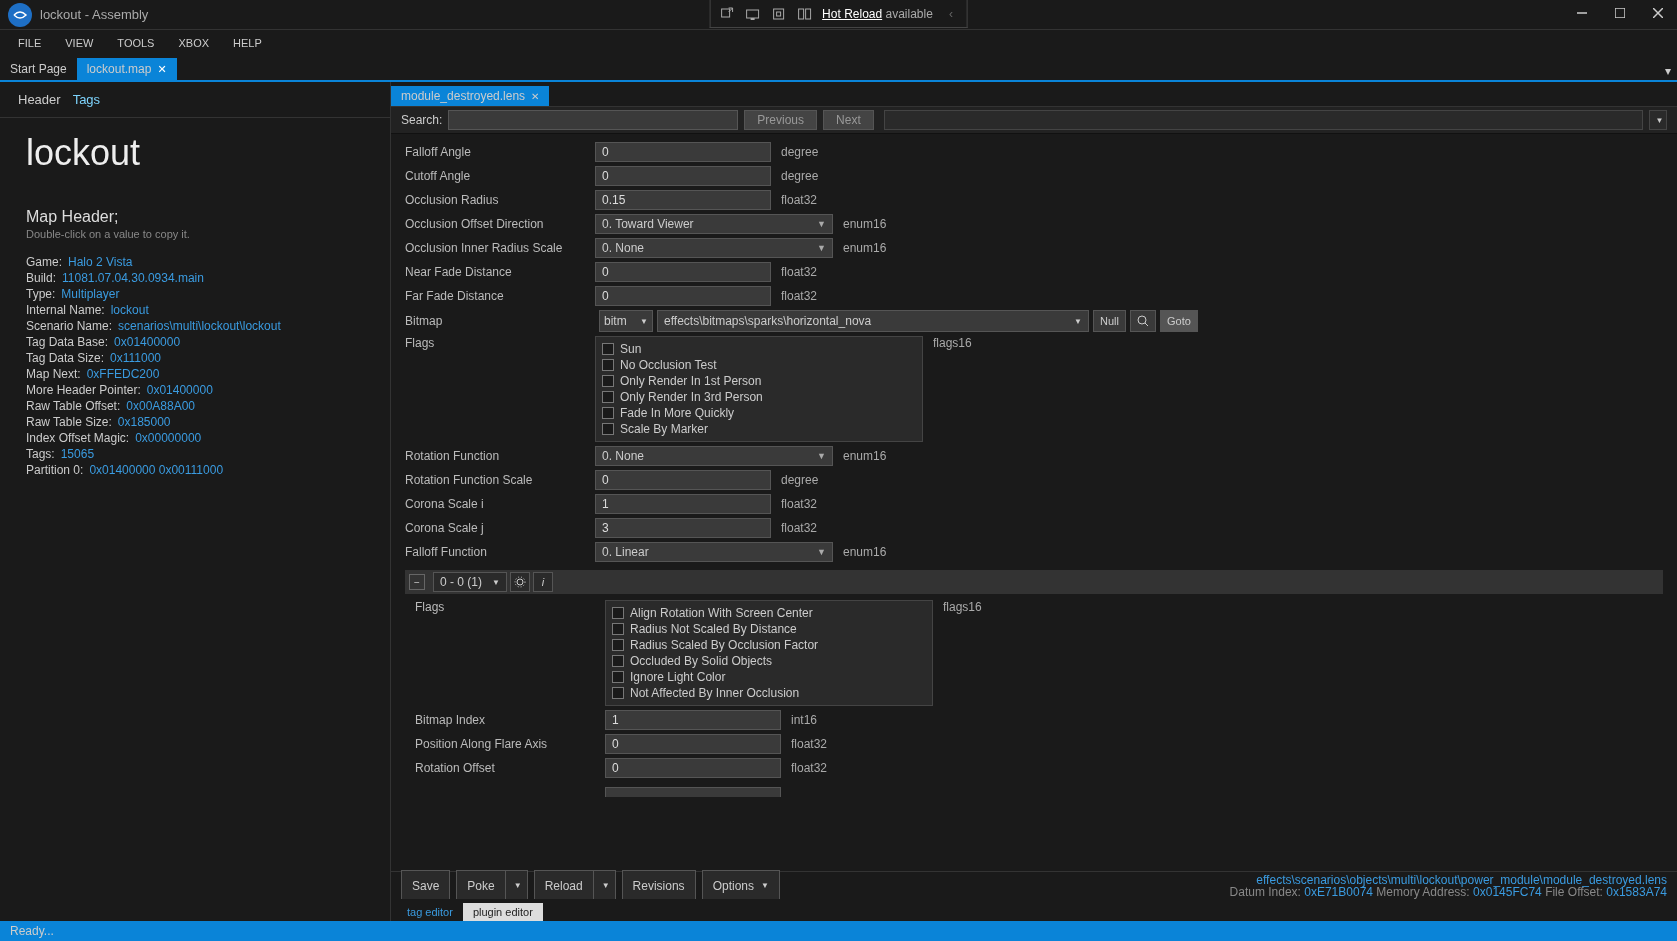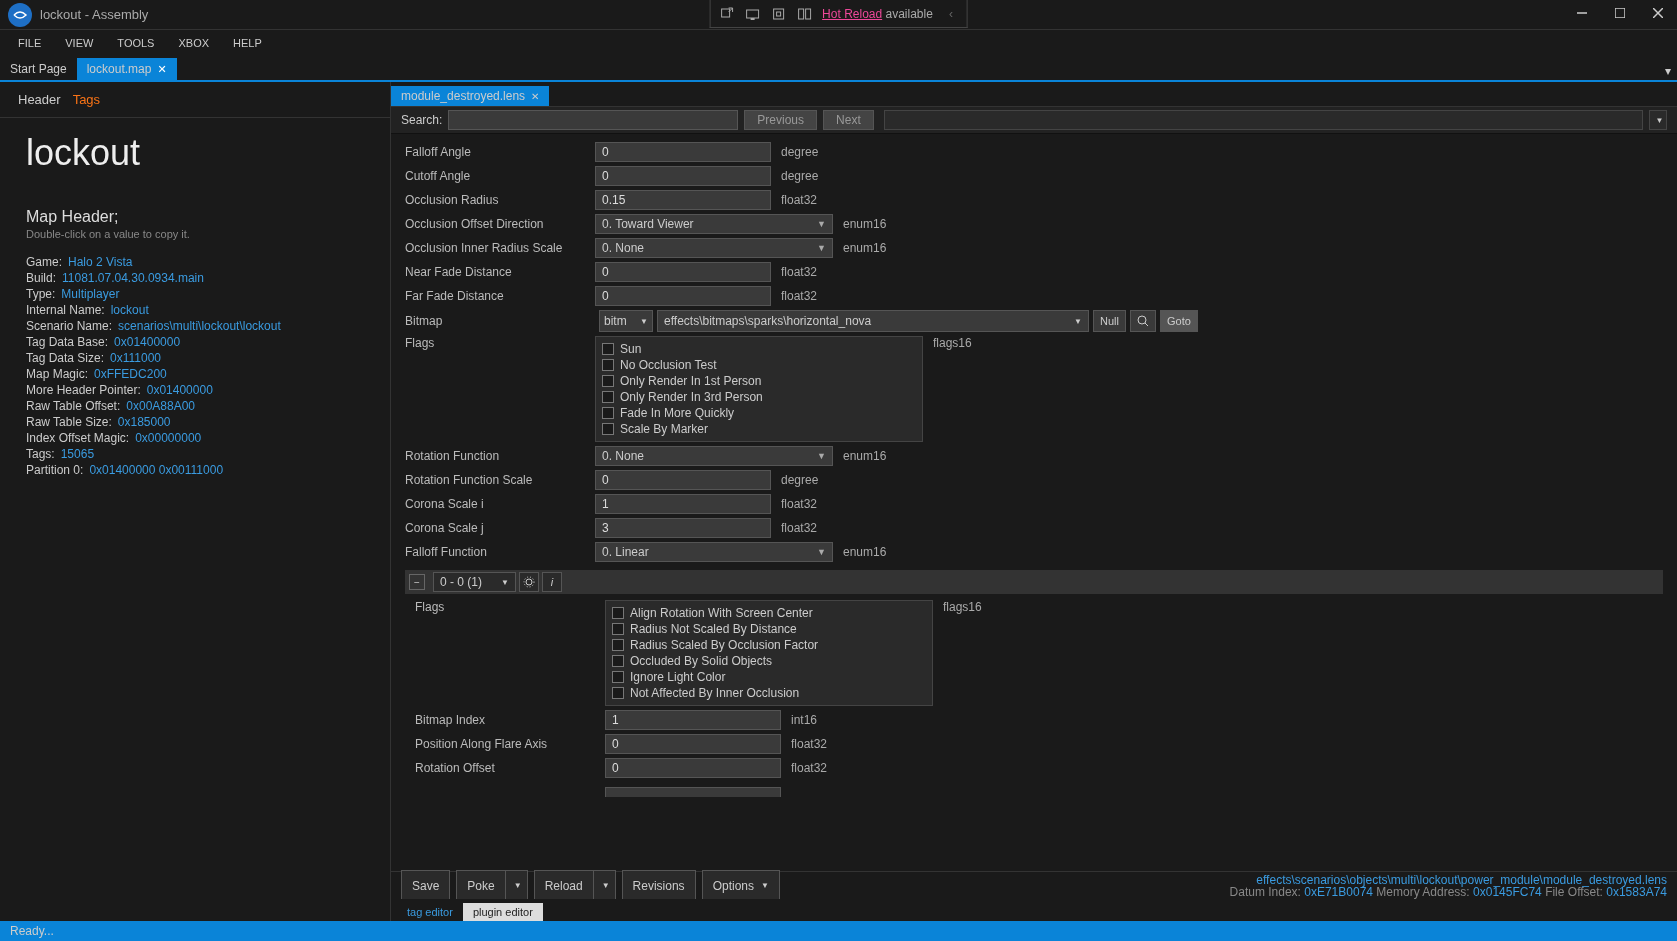--- a/index.html
+++ b/index.html
@@ -2,33 +2,33 @@
 <html><head>
 <meta charset="utf-8">
 <style>
 *{margin:0;padding:0;box-sizing:border-box;font-family:"Segoe UI",Arial,sans-serif;font-size:12px;color:#ccc}
 body{background:#1a1a1a;width:1677px;height:941px;overflow:hidden;position:relative}
 .titlebar{height:30px;background:#1a1a1a;display:flex;align-items:center;border-bottom:1px solid #333}
 .titlebar-logo{width:24px;height:24px;margin:0 8px;border-radius:50%;background:#1e6fc5;display:flex;align-items:center;justify-content:center}
 .titlebar-title{color:#aaa;font-size:13px}
 .titlebar-toolbar{position:absolute;left:50%;transform:translateX(-50%);top:0;height:28px;background:#1a1a1a;border:1px solid #444;display:flex;align-items:center;padding:0 8px;gap:10px;border-top:none}
 .tb-icon{width:16px;height:16px;display:inline-flex;align-items:center;justify-content:center;color:#aaa;cursor:pointer}
-.hot-reload{color:#ec4899;text-decoration:underline}
+.hot-reload{color:#ffffff;text-decoration:underline}
 .titlebar-controls{position:absolute;right:0;top:0;display:flex}
 .window-btn{width:38px;height:26px;display:flex;align-items:center;justify-content:center;color:#ccc;cursor:pointer}
 .menubar{height:26px;display:flex;align-items:center;padding:0 6px;gap:0}
 .menu-item{padding:4px 12px;color:#ccc;cursor:pointer;font-size:11px}
 .tabstrip{height:26px;background:#1a1a1a;display:flex;align-items:flex-end;border-bottom:2px solid #0a84d8}
 .tab{padding:4px 10px;color:#ccc;cursor:pointer;display:flex;align-items:center;gap:6px;font-size:12px}
 .tab.active{background:#0a84d8;color:#fff}
 .tab .close{font-size:11px;color:#fff}
 .main{display:flex;height:calc(941px - 30px - 26px - 26px - 20px)}
 .left-panel{width:390px;background:#1a1a1a;overflow-y:auto;padding:0}
 .left-tabs{display:flex;gap:12px;padding:10px 18px;border-bottom:1px solid #333}
-.left-tab{color:#f97316;cursor:pointer;font-size:13px}
+.left-tab{color:#7dd3fc;cursor:pointer;font-size:13px}
 .left-tab.active{color:#ccc}
 .big-title{font-size:36px;font-weight:300;color:#eee;padding:14px 26px 10px}
 .section-title{font-size:16px;color:#ddd;padding:24px 26px 2px;font-weight:400}
 .section-sub{font-size:11px;color:#888;padding:0 26px 14px}
 .kv-list{padding:0 26px}
 .kv{display:flex;gap:6px;padding:1px 0;font-size:12px}
 .kv .k{color:#ccc}
 .kv .v{color:#3a9be0;cursor:pointer}
 .right-panel{flex:1;display:flex;flex-direction:column;background:#ec4899;border-left:1px solid #333}
 .doc-tabs{height:24px;background:#1a1a1a;display:flex;align-items:flex-end}
@@ -50,21 +50,21 @@
 .bitmap-row{display:flex;align-items:center;padding:2px 14px;gap:4px}
 .tag-class{width:54px;height:22px;background:#3a3a3a;border:1px solid #555;display:flex;align-items:center;justify-content:space-between;padding:0 4px;font-size:12px}
 .tag-path{flex:0 0 432px;height:22px;background:#3a3a3a;border:1px solid #555;display:flex;align-items:center;justify-content:space-between;padding:0 6px;font-size:12px}
 .small-btn{height:22px;padding:0 6px;background:#3a3a3a;border:1px solid #555;color:#ccc;font-size:11px;cursor:pointer;display:flex;align-items:center}
 .flags-box{width:328px;background:#2a2a2a;border:1px solid #444;padding:4px 6px;margin-left:0}
 .flag-item{display:flex;align-items:center;gap:6px;padding:1px 0;font-size:12px;color:#ccc}
 .flag-cb{width:12px;height:12px;border:1px solid #777;background:#1a1a1a;cursor:pointer}
 .block-header{display:flex;align-items:center;background:#333;height:24px;margin:6px 14px 4px 14px;padding:0 4px}
 .block-collapse{width:16px;height:16px;border:1px solid #666;display:flex;align-items:center;justify-content:center;margin-right:8px;cursor:pointer;font-size:10px}
 .block-title{flex:1;color:#ccc;font-size:12px}
-.block-counter{background:#2a2a2a;border:1px solid #555;padding:2px 6px;font-size:12px;display:flex;align-items:center;gap:16px}
+.block-counter{background:#2a2a2a;border:1px solid #555;padding:2px 6px;font-size:12px;display:flex;align-items:center;gap:7px}
 .block-icon{width:20px;height:20px;border:1px solid #555;background:#2a2a2a;display:flex;align-items:center;justify-content:center;margin-left:3px;cursor:pointer;font-size:11px;font-style:italic}
 .nested .form-row,.nested .bitmap-row{padding-left:24px}
 .bottom-toolbar{height:28px;background:#1a1a1a;display:flex;align-items:center;padding:0 10px;gap:6px;border-top:1px solid #333}
 .bt-btn{height:32px;padding:0 10px;background:#2a2a2a;border:1px solid #555;color:#ccc;font-size:12px;cursor:pointer;display:flex;align-items:center;gap:4px}
 .bt-info{margin-left:auto;text-align:right;font-size:10px;line-height:12px}
 .bt-info .line1{color:#3a9be0}
 .bt-info .line2{color:#888}
 .bt-info .line2 span{color:#3a9be0}
 .editor-tabs{height:22px;background:#1a1a1a;display:flex;align-items:flex-end;padding-left:6px}
 .editor-tab{padding:3px 10px;font-size:11px;cursor:pointer}
@@ -185,21 +185,21 @@
         </div>
       <div class="kv">
           <span class="k">Tag Data Base:</span>
           <span class="v">0x01400000</span>
         </div>
       <div class="kv">
           <span class="k">Tag Data Size:</span>
           <span class="v">0x111000</span>
         </div>
       <div class="kv">
-          <span class="k">Map Magic:</span>
+          <span class="k">Map Next:</span>
           <span class="v">0xFFEDC200</span>
         </div>
       <div class="kv">
           <span class="k">More Header Pointer:</span>
           <span class="v">0x01400000</span>
         </div>
       <div class="kv">
           <span class="k">Raw Table Offset:</span>
           <span class="v">0x00A88A00</span>
         </div>

